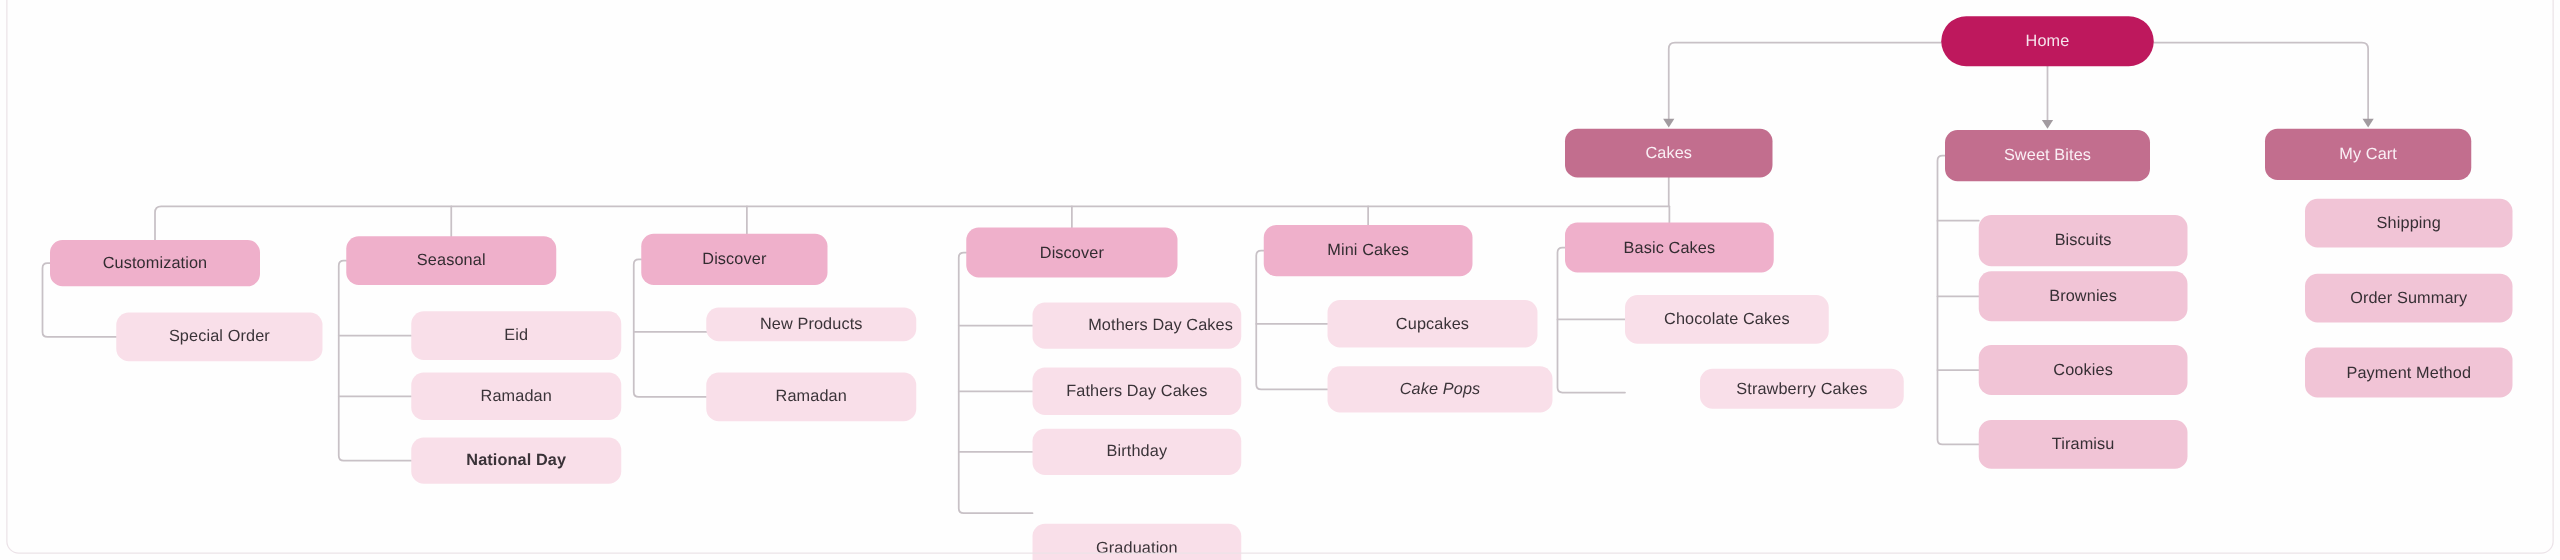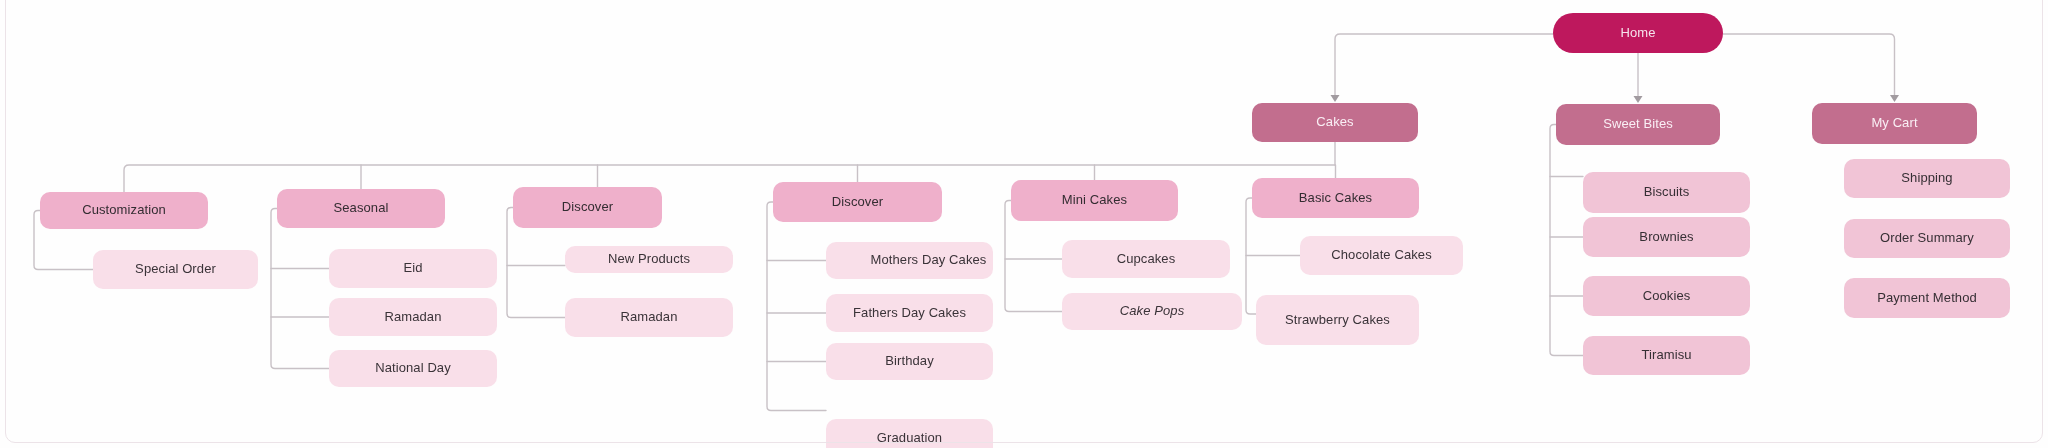--- a/index.html
+++ b/index.html
@@ -91,31 +91,31 @@
       <div class="node level2" style="left: 1812px; top: 103px; width: 165px; height: 41px;">My Cart</div>
       <div class="node level3" style="left: 40px; top: 192px; width: 168px; height: 37px;">Customization</div>
       <div class="node level3" style="left: 277px; top: 189px; width: 168px; height: 39px;">Seasonal</div>
       <div class="node level3" style="left: 513px; top: 187px; width: 149px; height: 41px;">Discover</div>
       <div class="node level3" style="left: 773px; top: 182px; width: 169px; height: 40px;">Discover</div>
       <div class="node level3" style="left: 1011px; top: 180px; width: 167px; height: 41px;">Mini Cakes</div>
       <div class="node level3" style="left: 1252px; top: 178px; width: 167px; height: 40px;">Basic Cakes</div>
       <div class="node level4" style="left: 93px; top: 250px; width: 165px; height: 39px;">Special Order</div>
       <div class="node level4" style="left: 329px; top: 249px; width: 168px; height: 39px;">Eid</div>
       <div class="node level4" style="left: 329px; top: 298px; width: 168px; height: 38px;">Ramadan</div>
-      <div class="node level4" style="left: 329px; top: 350px; width: 168px; height: 37px;">National Day</div>
+      <div class="node level4" style="left: 329px; top: 350px; width: 168px; height: 37px; font-weight: bold;">National Day</div>
       <div class="node level4" style="left: 565px; top: 246px; width: 168px; height: 27px;">New Products</div>
       <div class="node level4" style="left: 565px; top: 298px; width: 168px; height: 39px;">Ramadan</div>
       <div class="node level4" style="left: 826px; top: 242px; width: 167px; height: 37px; padding-left: 38px;">Mothers Day Cakes</div>
       <div class="node level4" style="left: 826px; top: 294px; width: 167px; height: 38px;">Fathers Day Cakes</div>
       <div class="node level4" style="left: 826px; top: 343px; width: 167px; height: 37px;">Birthday</div>
       <div class="node level4" style="left: 826px; top: 391px; width: 167px; height: 39px; margin-top: 28px;">Graduation</div>
       <div class="node level4" style="left: 1062px; top: 240px; width: 168px; height: 38px;">Cupcakes</div>
       <div class="node level4" style="left: 1062px; top: 293px; width: 180px; height: 37px; font-style: italic;">Cake Pops</div>
       <div class="node level4" style="left: 1300px; top: 236px; width: 163px; height: 39px;">Chocolate Cakes</div>
-      <div class="node level4" style="left: 1256px; top: 295px; width: 163px; height: 50px;">Strawberry Cakes</div>
+      <div class="node level4" style="left: 1360px; top: 295px; width: 163px; height: 32px;">Strawberry Cakes</div>
       <div class="node level4b" style="left: 1583px; top: 172px; width: 167px; height: 41px;">Biscuits</div>
       <div class="node level4b" style="left: 1583px; top: 217px; width: 167px; height: 40px;">Brownies</div>
       <div class="node level4b" style="left: 1583px; top: 276px; width: 167px; height: 40px;">Cookies</div>
       <div class="node level4b" style="left: 1583px; top: 336px; width: 167px; height: 39px;">Tiramisu</div>
       <div class="node level4b" style="left: 1844px; top: 159px; width: 166px; height: 39px;">Shipping</div>
       <div class="node level4b" style="left: 1844px; top: 278px; width: 166px; height: 40px;">Payment Method</div>
       <div class="node level4b" style="left: 1844px; top: 219px; width: 166px; height: 39px;">Order Summary</div>
     </div>
   <div id="frame"></div>
 </div>

